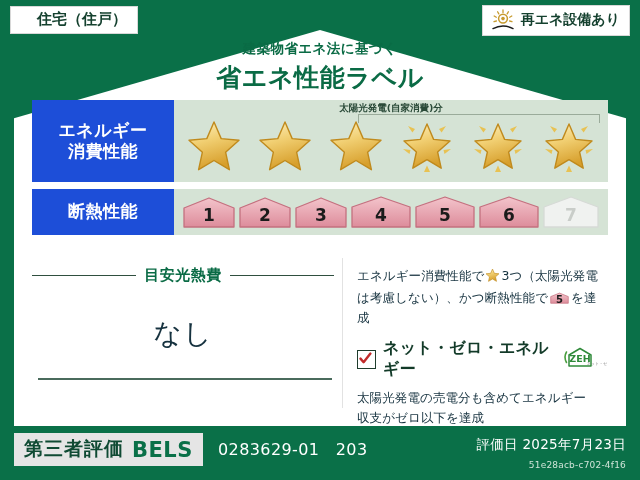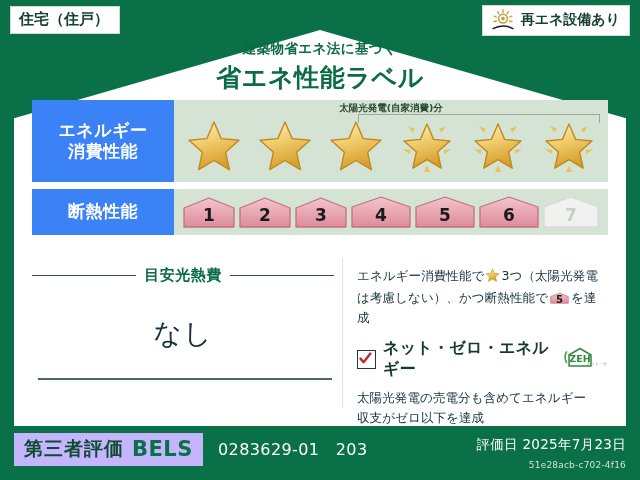--- a/index.html
+++ b/index.html
@@ -16,21 +16,21 @@
     position:absolute;left:14px;top:30px;width:612px;height:396px;
     background:#ffffff;
     -webkit-clip-path:polygon(0% 22.3%, 50% 0%, 100% 22.3%, 100% 100%, 0% 100%);
     clip-path:polygon(0% 22.3%, 50% 0%, 100% 22.3%, 100% 100%, 0% 100%);
   }
 
   
   .tag-left{
     position:absolute;left:10px;top:6px;
     background:#fff;border:1px solid #d8d8d8;
-    padding:4px 10px 5px 8px;
+    padding:4px 10px 5px 26px;
     font-size:15px;font-weight:bold;color:#15412f;
     letter-spacing:0px;line-height:1.1;
   }
   .tag-right{
     position:absolute;right:10px;top:5px;
     background:#fff;border:1px solid #d8d8d8;
     padding:3px 9px 4px 7px;
     display:flex;align-items:center;gap:5px;
     font-size:14px;font-weight:bold;color:#15412f;
   }
@@ -38,21 +38,21 @@
 
   
   .title-wrap{position:absolute;left:0;top:40px;width:640px;text-align:center;}
   .title-sub{font-size:13.5px;font-weight:bold;color:#0a6b45;letter-spacing:.4px;text-align:center;}
   .title-main{font-size:25px;font-weight:bold;color:#0a6b45;letter-spacing:.6px;margin-top:3px;}
 
   
   .panel{position:absolute;left:32px;top:100px;width:576px;}
   .row{display:flex;align-items:stretch;margin-bottom:7px;}
   .row-label{
-    width:142px;flex:0 0 142px;background:#3b82f6;color:#fff;
+    width:142px;flex:0 0 142px;background:#1d4ed8;color:#fff;
     display:flex;flex-direction:column;align-items:center;justify-content:center;
     font-size:17px;font-weight:bold;line-height:1.25;letter-spacing:.5px;
   }
   .row-body{flex:1;background:#d5e3d5;position:relative;}
 
   
   .energy-body{height:82px;}
   .solar-note{
     position:absolute;left:50%;top:2px;transform:translateX(-50%);
     font-size:9.5px;color:#2a4a38;white-space:nowrap;font-weight:bold;
@@ -105,22 +105,22 @@
   .in-badge svg{position:absolute;left:0;top:0;}
   .in-badge i{
     position:absolute;left:0;right:0;bottom:1px;text-align:center;font-style:normal;
     font-size:10px;font-weight:bold;color:#1b1b1b;line-height:1;
   }
   .zeh-logo{display:inline-block;vertical-align:-7px;margin-left:3px;}
 
   
   .foot{position:absolute;left:0;bottom:0;width:640px;height:52px;}
   .bels-box{
-    position:absolute;left:14px;bottom:14px;background:#c4b5fd;
-    padding:3px 10px 4px 10px;display:flex;align-items:center;gap:8px;
+    position:absolute;left:14px;bottom:14px;background:#e5e5e5;
+    padding:3px 10px 4px 10px;display:flex;align-items:flex-end;gap:8px;
   }
   .bels-jp{font-size:19px;font-weight:bold;color:#0f4a33;letter-spacing:1px;}
   .bels-en{font-size:21px;font-weight:bold;color:#0a7048;letter-spacing:.5px;}
   .bels-no{position:absolute;left:218px;bottom:19px;color:#fff;font-size:16px;letter-spacing:.4px;}
   .date{position:absolute;right:14px;bottom:26px;color:#fff;font-size:13.5px;letter-spacing:.3px;}
   .hash{position:absolute;right:14px;bottom:10px;color:#cfe4d8;font-size:9px;letter-spacing:.2px;}
 </style>
 </head>
 <body>
 

